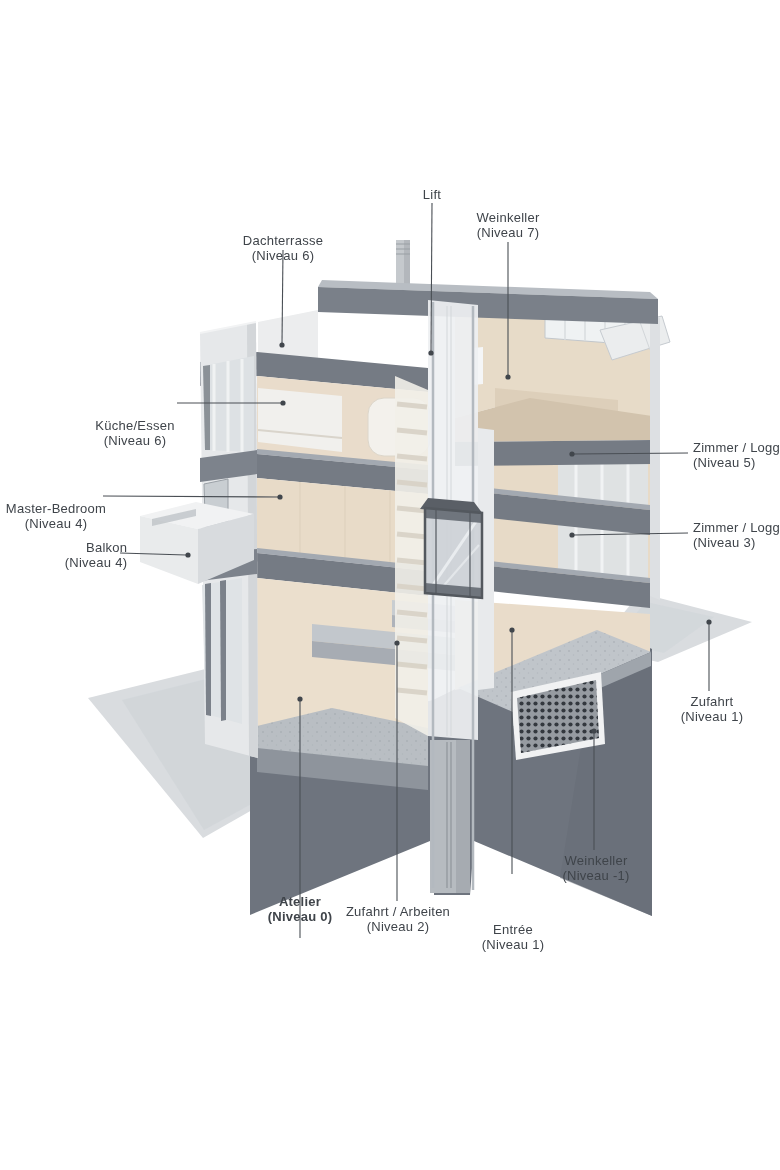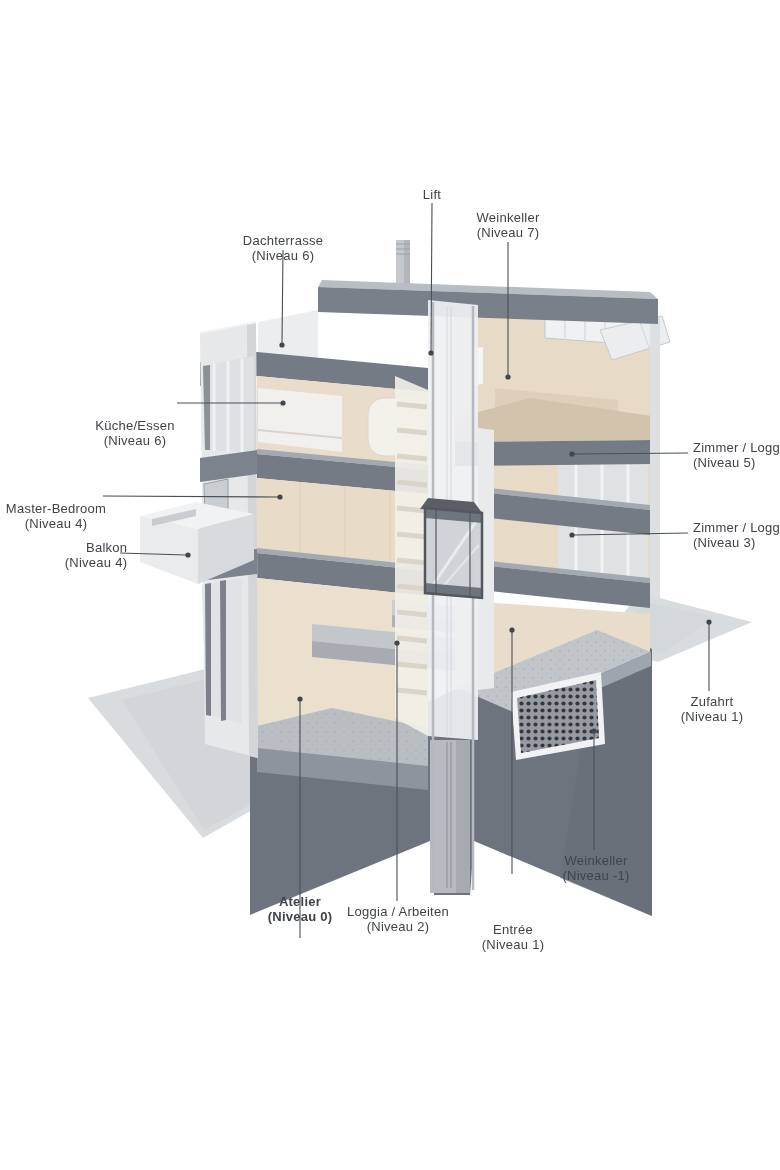--- a/index.html
+++ b/index.html
@@ -276,21 +276,21 @@
   </div>
   <div class="lbl" style="left:596px; top:853px;">
     <span class="t">Weinkeller</span>
     <span class="s">(Niveau -1)</span>
   </div>
   <div class="lbl" style="left:513px; top:922px;">
     <span class="t">Entrée</span>
     <span class="s">(Niveau 1)</span>
   </div>
   <div class="lbl" style="left:398px; top:904px;">
-    <span class="t">Loggia / Arbeiten</span>
+    <span class="t">Zufahrt / Arbeiten</span>
     <span class="s">(Niveau 2)</span>
   </div>
   <div class="lbl" style="left:300px; top:894px;font-weight:bold;">
     <span class="t">Atelier</span>
     <span class="s">(Niveau 0)</span>
   </div>
 
 </div>
 
 </body></html>

